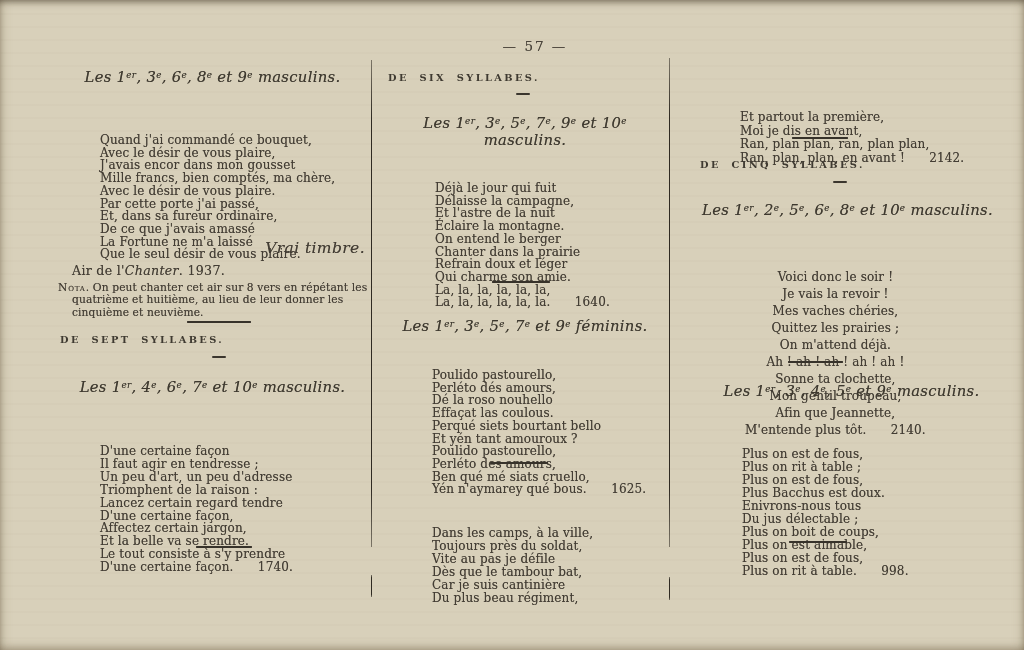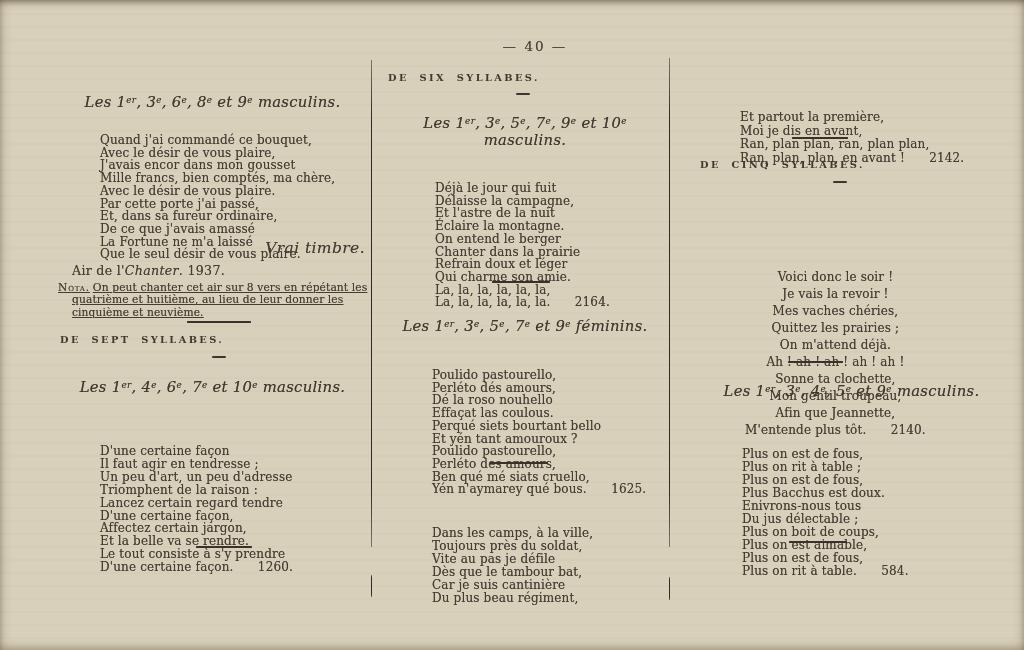--- a/index.html
+++ b/index.html
@@ -61,81 +61,81 @@
   .pagenum{font-size:13.5px;text-align:center;letter-spacing:2px;color:#4a443b;}
   .hrule{height:2px;background:#37322a;border-radius:1px;box-shadow:0 0 .5px rgba(55,50,42,.8);}
   .dash{height:1.8px;background:#3b362e;border-radius:1px;}
   .vrule{width:1.4px;background:linear-gradient(180deg,rgba(47,42,34,.55),#2f2a22 12%,#2f2a22 88%,rgba(47,42,34,.55));}
 </style>
 </head>
 <body>
 
 <div class="page">
 
-  <div class="abs pagenum ink" style="left:435px;top:38px;width:200px;">— 40 —</div>
+  <div class="abs pagenum ink" style="left:435px;top:38px;width:200px;">— 57 —</div>
 
   <div class="abs vrule" style="left:371px;top:60px;height:487px;"></div>
   <div class="abs vrule" style="left:371px;top:575px;height:22px;"></div>
   <div class="abs vrule" style="left:669px;top:58px;height:489px;"></div>
   <div class="abs vrule" style="left:669px;top:577px;height:23px;"></div>
 
-  <div class="abs heading" style="left:60px;top:68px;width:305px;margin-top:25px;">Les 1<sup>er</sup>, 3<sup>e</sup>, 6<sup>e</sup>, 8<sup>e</sup> et 9<sup>e</sup> masculins.</div>
+  <div class="abs heading" style="left:60px;top:68px;width:305px;">Les 1<sup>er</sup>, 3<sup>e</sup>, 6<sup>e</sup>, 8<sup>e</sup> et 9<sup>e</sup> masculins.</div>
 
   <div class="abs stanza ink" style="left:100px;top:93px;">Quand j'ai commandé ce bouquet,
 Avec le désir de vous plaire,
 J'avais encor dans mon gousset
 Mille francs, bien comptés, ma chère,
 Avec le désir de vous plaire.
 Par cette porte j'ai passé,
 Et, dans sa fureur ordinaire,
 De ce que j'avais amassé
 La Fortune ne m'a laissé
 Que le seul désir de vous plaire.</div>
 
   <div class="abs timbre ink" style="left:60px;top:239px;width:305px;text-align:right;">Vrai timbre.</div>
 
   <div class="abs air ink" style="left:72px;top:263px;"><span>Air de l'</span><em>Chanter</em><span>. 1937.</span></div>
 
-  <div class="abs nota ink" style="left:58px;top:282px;width:314px;text-decoration:underline;"><span class="nota-label">Nota.</span><span>On peut chanter cet air sur 8 vers en répétant les quatrième et huitième, au lieu de leur donner les cinquième et neuvième.</span></div>
+  <div class="abs nota ink" style="left:58px;top:282px;width:314px;"><span class="nota-label">Nota.</span><span>On peut chanter cet air sur 8 vers en répétant les quatrième et huitième, au lieu de leur donner les cinquième et neuvième.</span></div>
 
   <div class="abs hrule" style="left:187px;top:321px;width:64px;"></div>
 
   <div class="abs section-label" style="left:60px;top:334px;width:305px;">DE SEPT SYLLABES.</div>
   <div class="abs dash" style="left:212px;top:356px;width:14px;"></div>
 
   <div class="abs heading" style="left:60px;top:378px;width:305px;">Les 1<sup>er</sup>, 4<sup>e</sup>, 6<sup>e</sup>, 7<sup>e</sup> et 10<sup>e</sup> masculins.</div>
 
   <div class="abs stanza ink" style="left:100px;top:404px;line-height:12.9px;">D'une certaine façon
 Il faut agir en tendresse ;
 Un peu d'art, un peu d'adresse
 Triomphent de la raison :
 Lancez certain regard tendre
 D'une certaine façon,
 Affectez certain jargon,
 Et la belle va se rendre.
 Le tout consiste à s'y prendre
-D'une certaine façon.  1260.</div>
+D'une certaine façon.  1740.</div>
 
   <div class="abs hrule" style="left:196px;top:546px;width:56px;"></div>
 
   <div class="abs section-label" style="left:388px;top:72px;width:270px;">DE SIX SYLLABES.</div>
   <div class="abs dash" style="left:516px;top:93px;width:14px;"></div>
 
   <div class="abs heading" style="left:385px;top:114px;width:280px;text-align:center;">Les 1<sup>er</sup>, 3<sup>e</sup>, 5<sup>e</sup>, 7<sup>e</sup>, 9<sup>e</sup> et 10<sup>e</sup> masculins.</div>
 
   <div class="abs stanza ink" style="left:435px;top:141px;">Déjà le jour qui fuit
 Délaisse la campagne,
 Et l'astre de la nuit
 Éclaire la montagne.
 On entend le berger
 Chanter dans la prairie
 Refrain doux et léger
 Qui charme son amie.
 La, la, la, la, la, la,
-La, la, la, la, la, la.  2164.</div>
+La, la, la, la, la, la.  1640.</div>
 
   <div class="abs hrule" style="left:492px;top:281px;width:58px;"></div>
 
   <div class="abs heading" style="left:385px;top:317px;width:280px;">Les 1<sup>er</sup>, 3<sup>e</sup>, 5<sup>e</sup>, 7<sup>e</sup> et 9<sup>e</sup> féminins.</div>
 
   <div class="abs stanza ink" style="left:432px;top:328px;">Poulido pastourello,
 Perléto dés amours,
 Dé la roso nouhello
 Effaçat las coulous.
 Perqué siets bourtant bello
@@ -158,20 +158,21 @@
   <div class="abs stanza ink" style="left:740px;top:70px;line-height:13.6px;">Et partout la première,
 Moi je dis en avant,
 Ran, plan plan, ran, plan plan,
 Ran, plan, plan, en avant !  2142.</div>
 
   <div class="abs hrule" style="left:792px;top:137px;width:56px;"></div>
 
   <div class="abs section-label" style="left:700px;top:159px;width:280px;">DE CINQ SYLLABES.</div>
   <div class="abs dash" style="left:833px;top:181px;width:14px;"></div>
 
+  <div class="abs heading" style="left:695px;top:201px;width:305px;">Les 1<sup>er</sup>, 2<sup>e</sup>, 5<sup>e</sup>, 6<sup>e</sup>, 8<sup>e</sup> et 10<sup>e</sup> masculins.</div>
 
   <div class="abs stanza ink" style="left:745px;top:228px;line-height:17px;text-align:center;">Voici donc le soir !
 Je vais la revoir !
 Mes vaches chéries,
 Quittez les prairies ;
 On m'attend déjà.
 Ah ! ah ! ah ! ah ! ah !
 Sonne ta clochette,
 Mon gentil troupeau,
 Afin que Jeannette,
@@ -183,17 +184,17 @@
 
   <div class="abs stanza ink" style="left:742px;top:407px;line-height:13px;">Plus on est de fous,
 Plus on rit à table ;
 Plus on est de fous,
 Plus Bacchus est doux.
 Enivrons-nous tous
 Du jus délectable ;
 Plus on boit de coups,
 Plus on est aimable,
 Plus on est de fous,
-Plus on rit à table.  584.</div>
+Plus on rit à table.  998.</div>
 
   <div class="abs hrule" style="left:789px;top:541px;width:58px;"></div>
 
 </div>
 
 </body></html>

